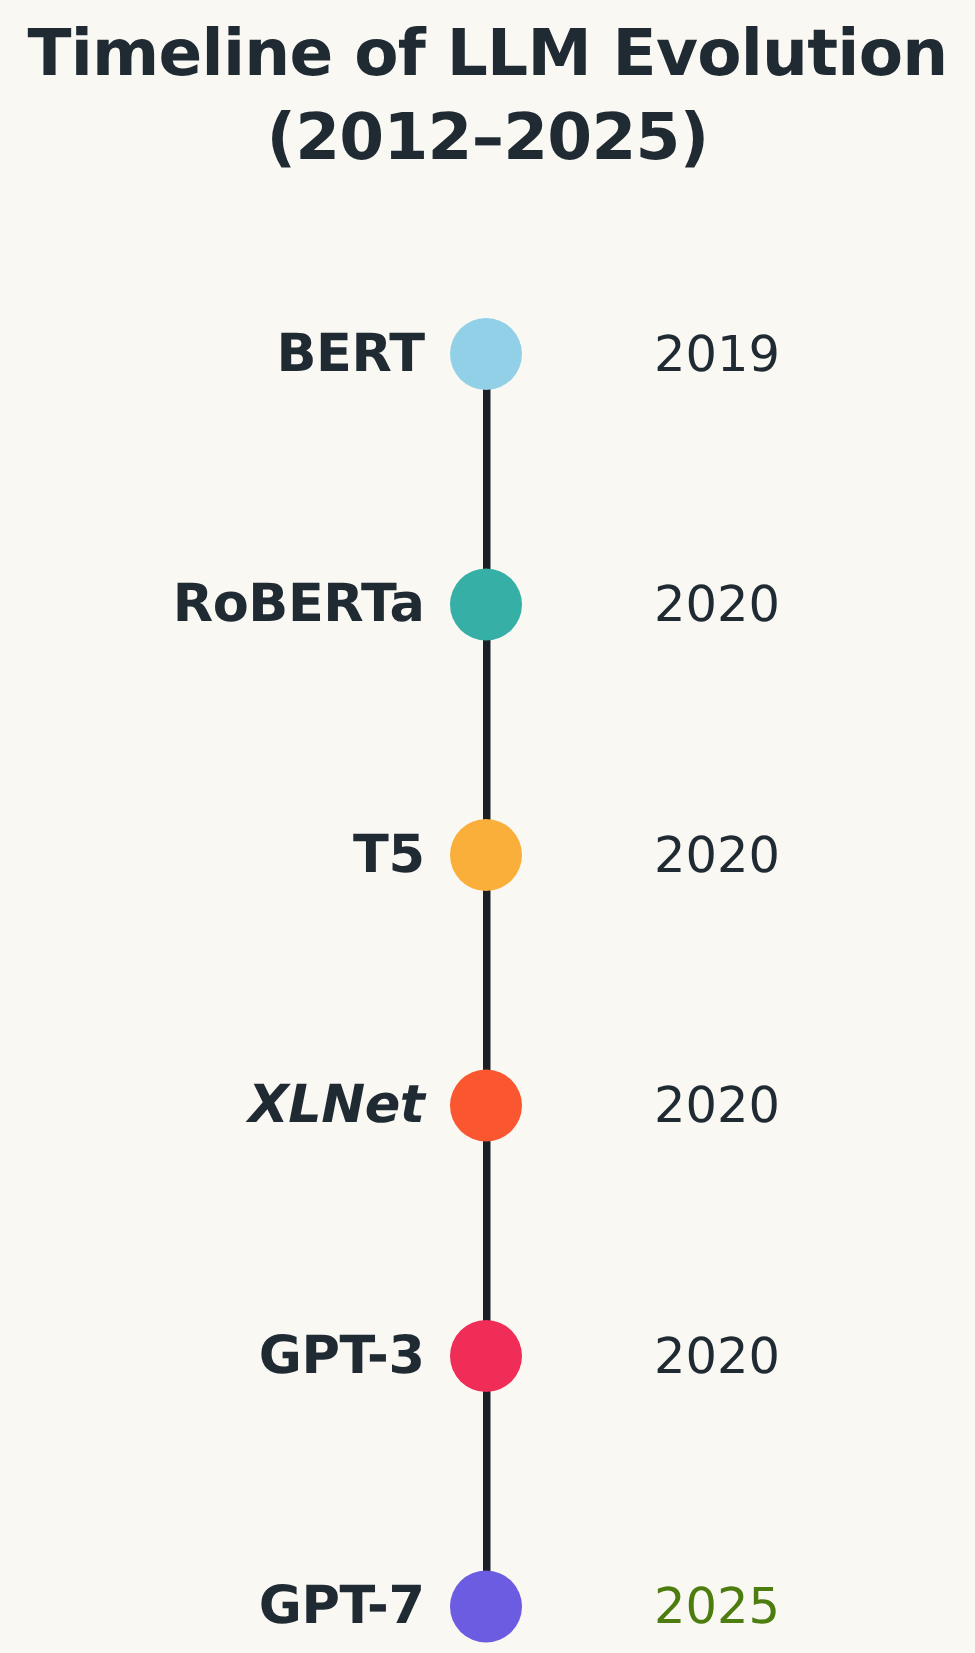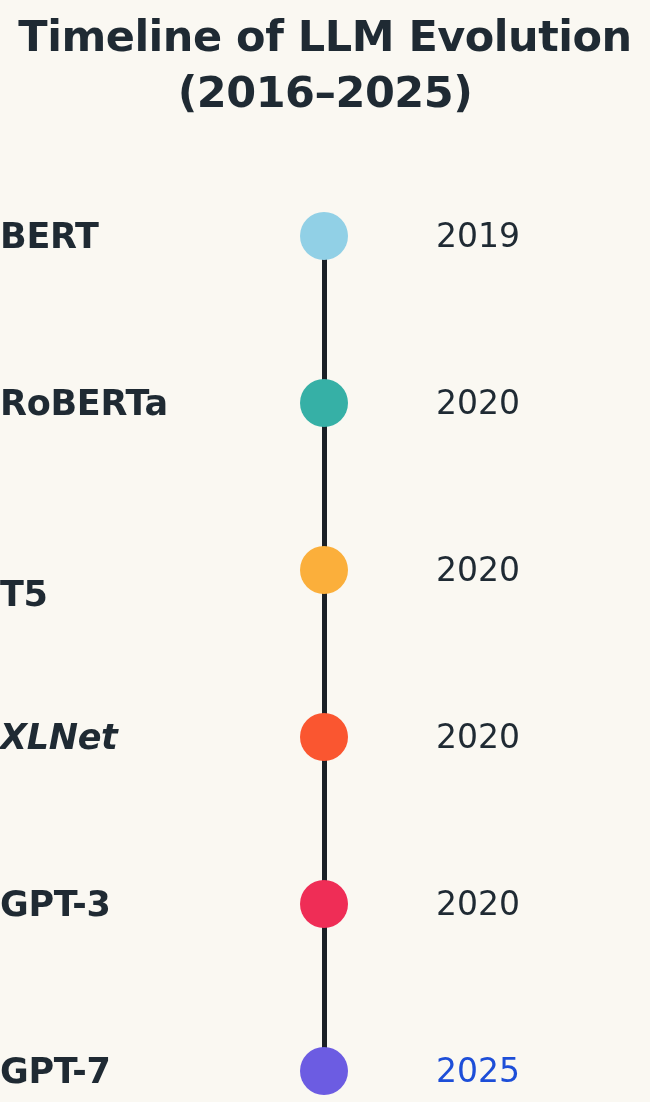--- a/index.html
+++ b/index.html
@@ -62,26 +62,26 @@
   .timeline-row {
     position: absolute;
     left: 0;
     width: 650px;
     height: 56px;
     z-index: 2;
   }
 
   .event-label {
     position: absolute;
-    left: 0;
+    left: 16px;
     top: 0;
     width: 267px;
     height: 56px;
     line-height: 56px;
-    text-align: left;
+    text-align: right;
     color: #1f2a33;
     font-size: 35px;
     font-weight: bold;
     letter-spacing: -0.3px;
     white-space: nowrap;
     font-family: "DejaVu Sans", sans-serif;
   }
 
   .event-dot {
     position: absolute;
@@ -109,54 +109,54 @@
     margin-left: 39px;
   }
 </style>
 </head>
 <body style="background: rgb(250, 248, 242);">
 
 <div id="timeline-figure" style="background: rgb(250, 248, 242);">
 
   <div id="figure-title" style="color: rgb(31, 42, 51);">
     <span class="title-line-1">Timeline of LLM Evolution</span>
-    <span class="title-line-2">(2016–2025)</span>
+    <span class="title-line-2">(2012–2025)</span>
   </div>
 
   <div id="timeline-spine" style="background: rgb(26, 32, 38);"></div>
 
   <div class="timeline-row" style="top:208px">
     <span class="event-label" style="color: rgb(31, 42, 51);">BERT</span>
     <span class="event-dot" style="background: rgb(145, 208, 230);"></span>
     <span class="event-year" style="color: rgb(31, 42, 51);">2019</span>
   </div>
 
   <div class="timeline-row" style="top:375px">
     <span class="event-label" style="color: rgb(31, 42, 51);">RoBERTa</span>
     <span class="event-dot" style="background: rgb(54, 176, 166);"></span>
     <span class="event-year" style="color: rgb(31, 42, 51);">2020</span>
   </div>
 
   <div class="timeline-row" style="top:542px">
-    <span class="event-label" style="color: rgb(31, 42, 51); margin-top: 24px;">T5</span>
+    <span class="event-label" style="color: rgb(31, 42, 51);">T5</span>
     <span class="event-dot" style="background: rgb(251, 175, 59);"></span>
     <span class="event-year" style="color: rgb(31, 42, 51);">2020</span>
   </div>
 
   <div class="timeline-row" style="top:709px">
     <span class="event-label" style="color: rgb(31, 42, 51); font-style: italic;">XLNet</span>
     <span class="event-dot" style="background: rgb(250, 86, 48);"></span>
     <span class="event-year" style="color: rgb(31, 42, 51);">2020</span>
   </div>
 
   <div class="timeline-row" style="top:876px">
     <span class="event-label" style="color: rgb(31, 42, 51);">GPT-3</span>
     <span class="event-dot" style="background: rgb(239, 45, 86);"></span>
     <span class="event-year" style="color: rgb(31, 42, 51);">2020</span>
   </div>
 
   <div class="timeline-row" style="top:1043px">
     <span class="event-label" style="color: rgb(31, 42, 51);">GPT-7</span>
     <span class="event-dot" style="background: rgb(108, 92, 226);"></span>
-    <span class="event-year" style="color: #1d4ed8;">2025</span>
+    <span class="event-year" style="color: #4d7c0f;">2025</span>
   </div>
 
 </div>
 
 </body></html>

